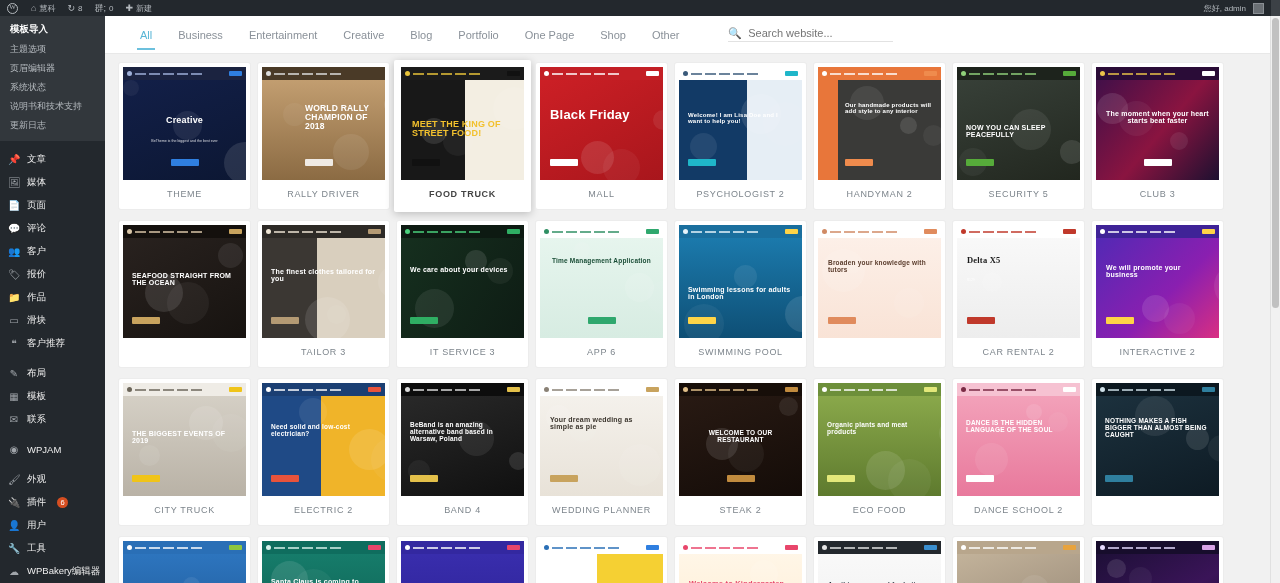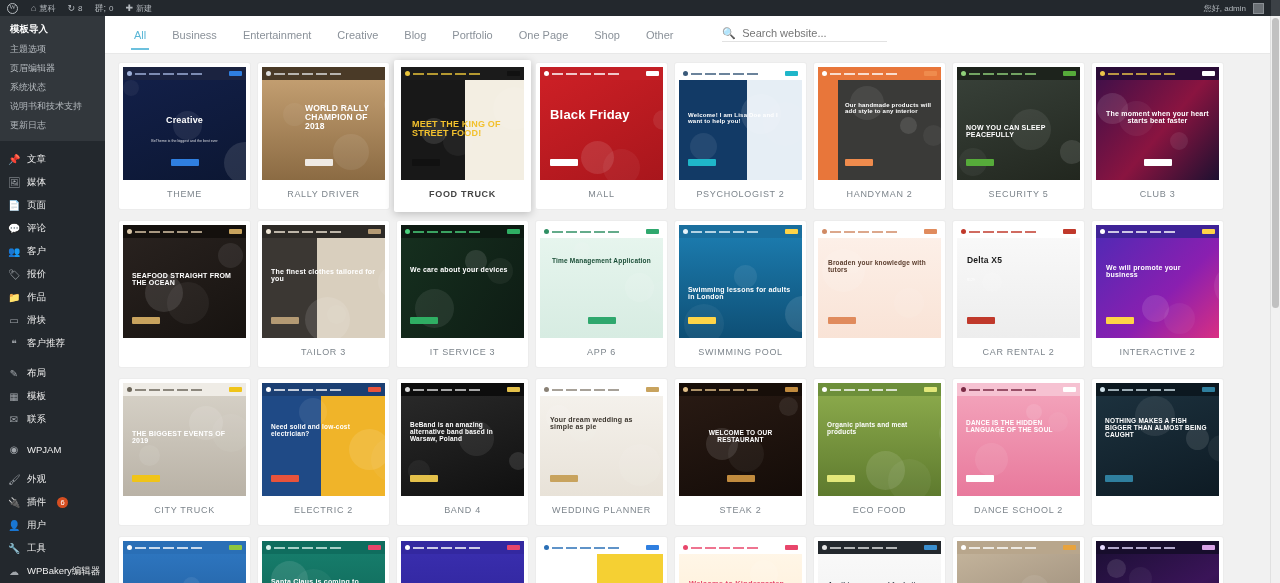--- a/index.html
+++ b/index.html
@@ -87,21 +87,21 @@
   
   #main {
     position: absolute; top: 16px; left: 105px;
     width: 1175px; height: 567px;
     background: #f1f1f1;
     overflow: hidden;
   }
   #tabbar {
     height: 38px; background: #fff;
     display: flex; align-items: center;
-    padding: 0 0 0 16px;
+    padding: 0 0 0 22px;
     border-bottom: 1px solid #e8e8e8;
   }
   .tab {
     font-size: 11px; color: #8a9199;
     padding: 10px 13px 9px 13px;
     position: relative; cursor: pointer; white-space: nowrap;
   }
   .tab.active { color: #59b6d6; }
   .tab.active::after {
     content: ""; position: absolute; left: 10px; right: 10px; bottom: 0;
@@ -661,21 +661,21 @@
               <span class="lbl" style="background: rgb(192, 57, 43); opacity: 0.75;"></span>
               <span class="lbl" style="background: rgb(192, 57, 43); opacity: 0.75;"></span>
               <span class="lbl" style="background: rgb(192, 57, 43); opacity: 0.75;"></span>
               <span class="sp"></span>
               <span class="btn" style="background: rgb(192, 57, 43);"></span>
             </div>
             <div class="body">
               <span class="circ" style="width: 24px; height: 24px; left: 38%; top: 42%; background: rgba(255, 255, 255, 0.05);"></span>
               <span class="circ" style="width: 37px; height: 37px; left: 79%; top: 3%; background: rgba(255, 255, 255, 0.08);"></span>
               <span class="circ" style="width: 20px; height: 20px; left: 20%; top: 34%; background: rgba(255, 255, 255, 0.11);"></span>
-              <div class="htxt" style="font-size: 8.5px; top: 18px; color: rgb(26, 26, 26); left: 10px; right: 8px;">Delta X5</div>
+              <div class="htxt" style="font-size: 8.5px; top: 18px; color: rgb(26, 26, 26); left: 10px; right: 8px; font-family: Liberation Serif, serif;">Delta X5</div>
               <div class="sub" style="top: 40.1px; left: 10px; right: 12px;">$129</div>
               <span class="ph" style="width: 28px; height: 7px; bottom: 14px; background: rgb(192, 57, 43); border-radius: 1px; left: 10px;"></span>
             </div>
           </div>
           <div class="cap">CAR RENTAL 2</div>
         </div>
         <div class="card">
           <div class="thumb" style="background: linear-gradient(135deg, rgb(77, 42, 181), rgb(138, 31, 176) 60%, rgb(217, 47, 130));">
             <div class="bar" style="background: rgb(63, 35, 151);">
               <span class="dotlogo" style="background: rgb(255, 255, 255);"></span>

